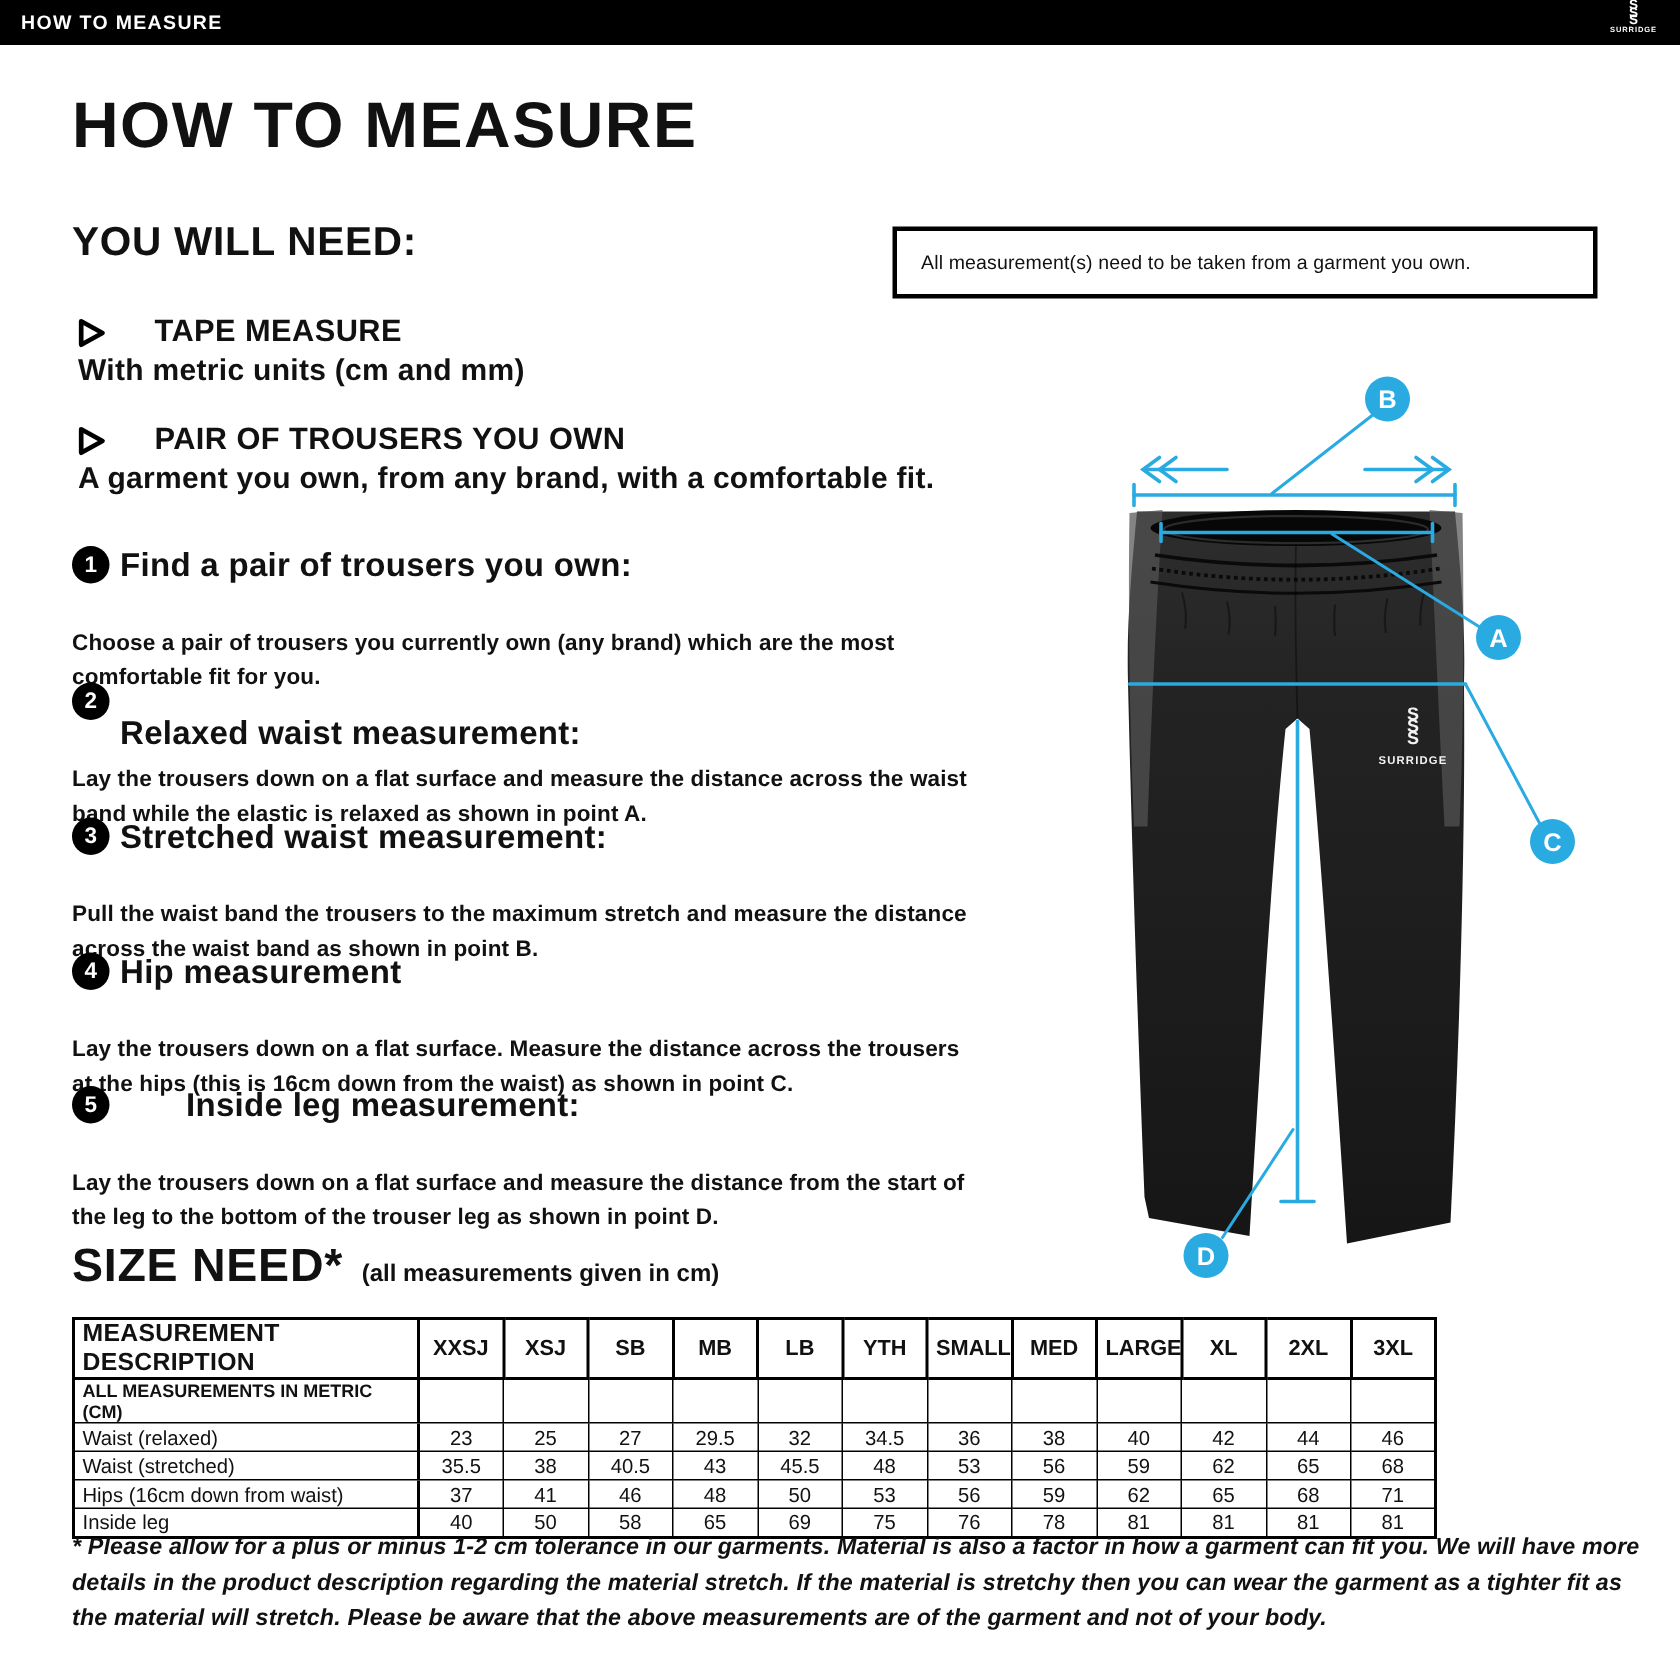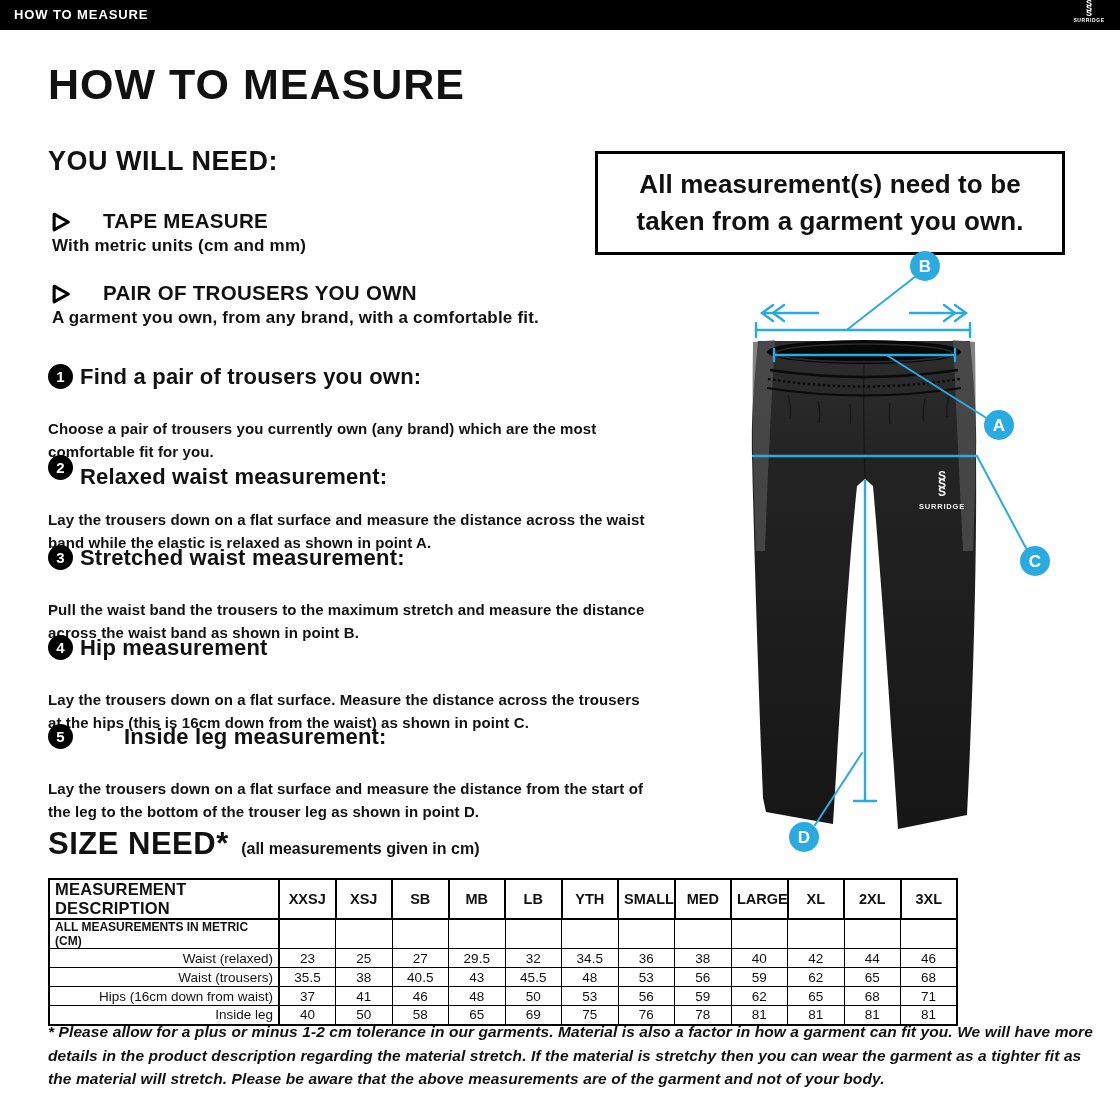--- a/index.html
+++ b/index.html
@@ -14,43 +14,43 @@
   .stacked-s { line-height:.55; font-weight:800; }
   .stacked-s span { display:block; }
   .topbar-logo .stacked-s span { font-size:9px; }
   .topbar-logo .brand-name { display:block; font-size:5px; font-weight:bold; letter-spacing:.6px; margin-top:1px; }
 
   
   .page-title { position:absolute; left:48px; top:60px; font-size:43px; font-weight:800; letter-spacing:1px; }
   .need-heading { position:absolute; left:48px; top:146px; font-size:27px; font-weight:800; letter-spacing:.5px; }
 
   .need-item-title { position:absolute; font-size:20.5px; font-weight:800; letter-spacing:.3px;margin-left:22px; }
-  .need-item-desc { position:absolute; font-size:17px; font-weight:bold; letter-spacing:.2px; }
+  .need-item-desc { position:absolute; font-size:20px; font-weight:bold; letter-spacing:.2px; }
   .tri-icon { position:absolute; width:22px; height:22px; }
 
   
-  .notice-box { position:absolute; left:595px; top:151px; width:470px; border:3px solid #000; padding:12px 16px; font-size:26px; font-weight:bold; line-height:1.42; letter-spacing:.1px;text-align:center; }
+  .notice-box { position:absolute; left:595px; top:151px; width:470px; border:3px solid #000; padding:12px 16px; font-size:13px; font-weight:normal; line-height:1.42; letter-spacing:.1px; }
 
   
   .step-circle { position:absolute; left:48px; width:25px; height:25px; background:#000; border-radius:50%; color:#fff; font-size:15px; font-weight:bold; text-align:center; line-height:25px; }
   .step-title { position:absolute; left:80px; font-size:22px; font-weight:800; letter-spacing:.2px; }
   .step-body { position:absolute; left:48px; width:600px; font-size:15px; font-weight:bold; line-height:1.5; letter-spacing:.1px;margin-top:23px; }
 
   
   .size-heading-row { position:absolute; left:48px; top:826px; }
   .size-heading { font-size:31px; font-weight:800; letter-spacing:.5px; }
   .size-note { font-size:16px; font-weight:bold; margin-left:8px; }
 
   table.size-table { position:absolute; left:48px; top:878px; width:910px; border-collapse:collapse; table-layout:fixed; border:2px solid #000; }
   table.size-table th, table.size-table td { border:1px solid #000; padding:0 5px; }
   table.size-table col.c0 { width:230px; }
   table.size-table thead th { border-width:2px; height:30px; font-size:14.5px; font-weight:bold; text-align:center; }
   table.size-table thead th.desc { font-size:16.5px; text-align:left; letter-spacing:.2px; }
   table.size-table td { height:19px; font-size:13.5px; text-align:center; }
-  table.size-table td.lbl { text-align:right; border-right-width:2px; }
+  table.size-table td.lbl { text-align:left; border-right-width:2px; }
   table.size-table tr.metric td { height:17px; font-size:12px; font-weight:bold; text-align:left; }
 
   
   .footnote { position:absolute; left:48px; top:1020px; width:1048px; font-size:15.5px; font-weight:bold; font-style:italic; line-height:1.52; letter-spacing:.1px; }
 
   
   .figure { position:absolute; left:730px; top:243px; width:390px; height:624px; }
 </style>
 </head>
 <body>
@@ -84,21 +84,21 @@
   <div class="need-item-title" style="left:81px; top:281px;">PAIR OF TROUSERS YOU OWN</div>
   <div class="need-item-desc" style="left:52px; top:308px;">A garment you own, from any brand, with a comfortable fit.</div>
 
   <div class="notice-box">All measurement(s) need to be taken from a garment you own.</div>
 
   <div class="step-circle" style="top:364px;">1</div>
   <div class="step-title" style="top:364px;">Find a pair of trousers you own:</div>
   <div class="step-body" style="top:395px;">Choose a pair of trousers you currently own (any brand) which are the most comfortable fit for you.</div>
 
   <div class="step-circle" style="top:455px;">2</div>
-  <div class="step-title" style="top:464px;">Relaxed waist measurement:</div>
+  <div class="step-title" style="top:476px;">Relaxed waist measurement:</div>
   <div class="step-body" style="top:486px;">Lay the trousers down on a flat surface and measure the distance across the waist band while the elastic is relaxed as shown in point A.</div>
 
   <div class="step-circle" style="top:545px;">3</div>
   <div class="step-title" style="top:545px;">Stretched waist measurement:</div>
   <div class="step-body" style="top:576px;">Pull the waist band the trousers to the maximum stretch and measure the distance across the waist band as shown in point B.</div>
 
   <div class="step-circle" style="top:635px;">4</div>
   <div class="step-title" style="top:635px;">Hip measurement</div>
   <div class="step-body" style="top:666px;">Lay the trousers down on a flat surface. Measure the distance across the trousers at the hips (this is 16cm down from the waist) as shown in point C.</div>
 
@@ -258,21 +258,21 @@
         <td>32</td>
         <td>34.5</td>
         <td>36</td>
         <td>38</td>
         <td>40</td>
         <td>42</td>
         <td>44</td>
         <td>46</td>
       </tr>
       <tr>
-        <td class="lbl">Waist (trousers)</td>
+        <td class="lbl">Waist (stretched)</td>
         <td>35.5</td>
         <td>38</td>
         <td>40.5</td>
         <td>43</td>
         <td>45.5</td>
         <td>48</td>
         <td>53</td>
         <td>56</td>
         <td>59</td>
         <td>62</td>

